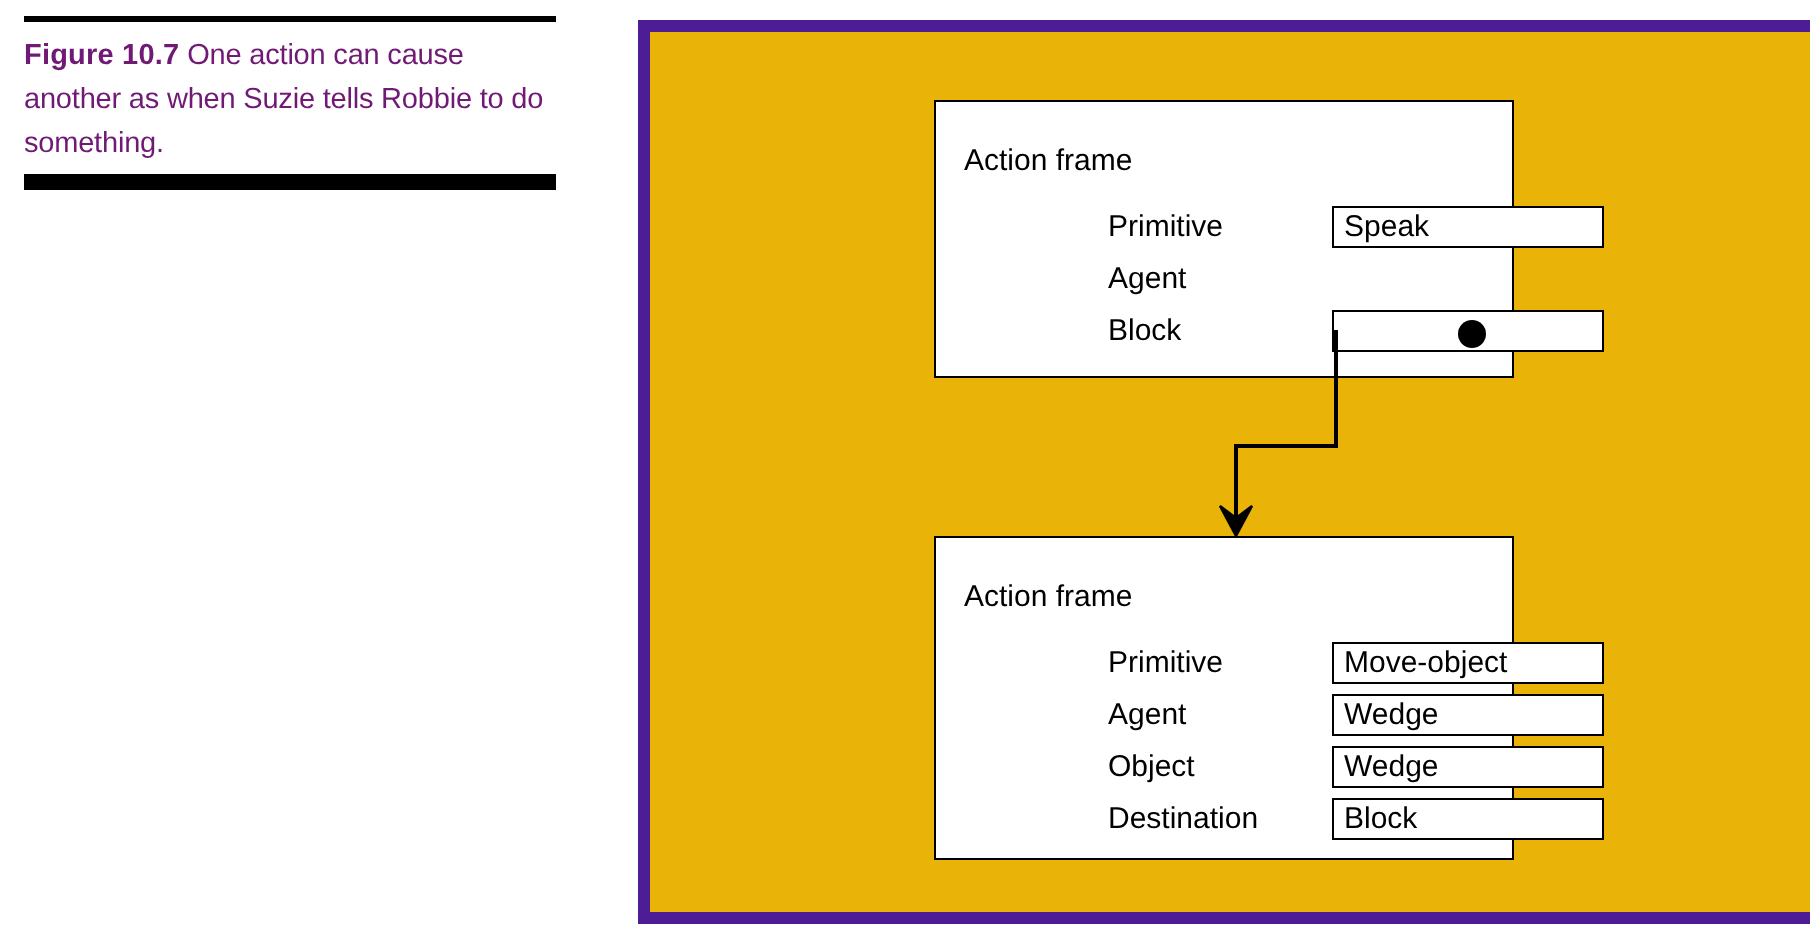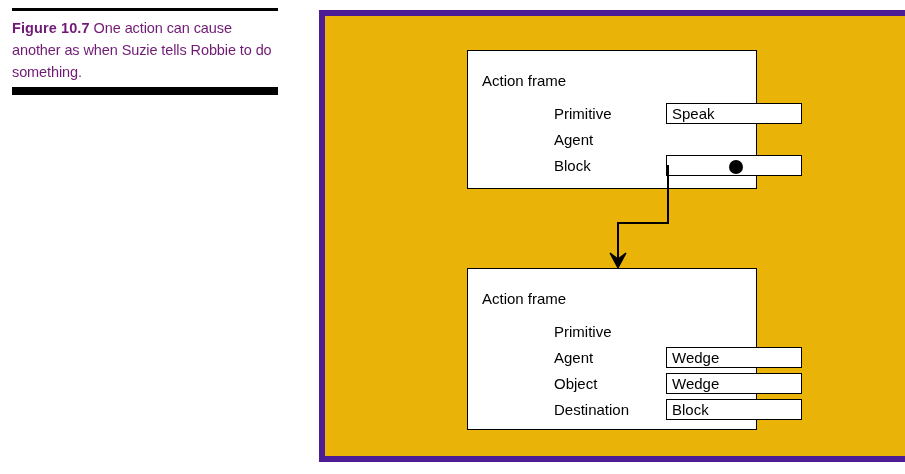--- a/index.html
+++ b/index.html
@@ -183,20 +183,23 @@
           <span class="result-dot"></span>
         </span>
       </div>
     </div>
 
     <div class="action-frame" id="action-frame-bottom">
       <div class="frame-title">Action frame</div>
 
       <div class="slot-row" style="top:52px;">
         <span class="slot-label">Primitive</span>
+        <span class="slot-value-box">
+          <span class="slot-value-text">Move-object</span>
+        </span>
       </div>
 
       <div class="slot-row" style="top:78px;">
         <span class="slot-label">Agent</span>
         <span class="slot-value-box">
           <span class="slot-value-text">Wedge</span>
         </span>
       </div>
 
       <div class="slot-row" style="top:104px;">

